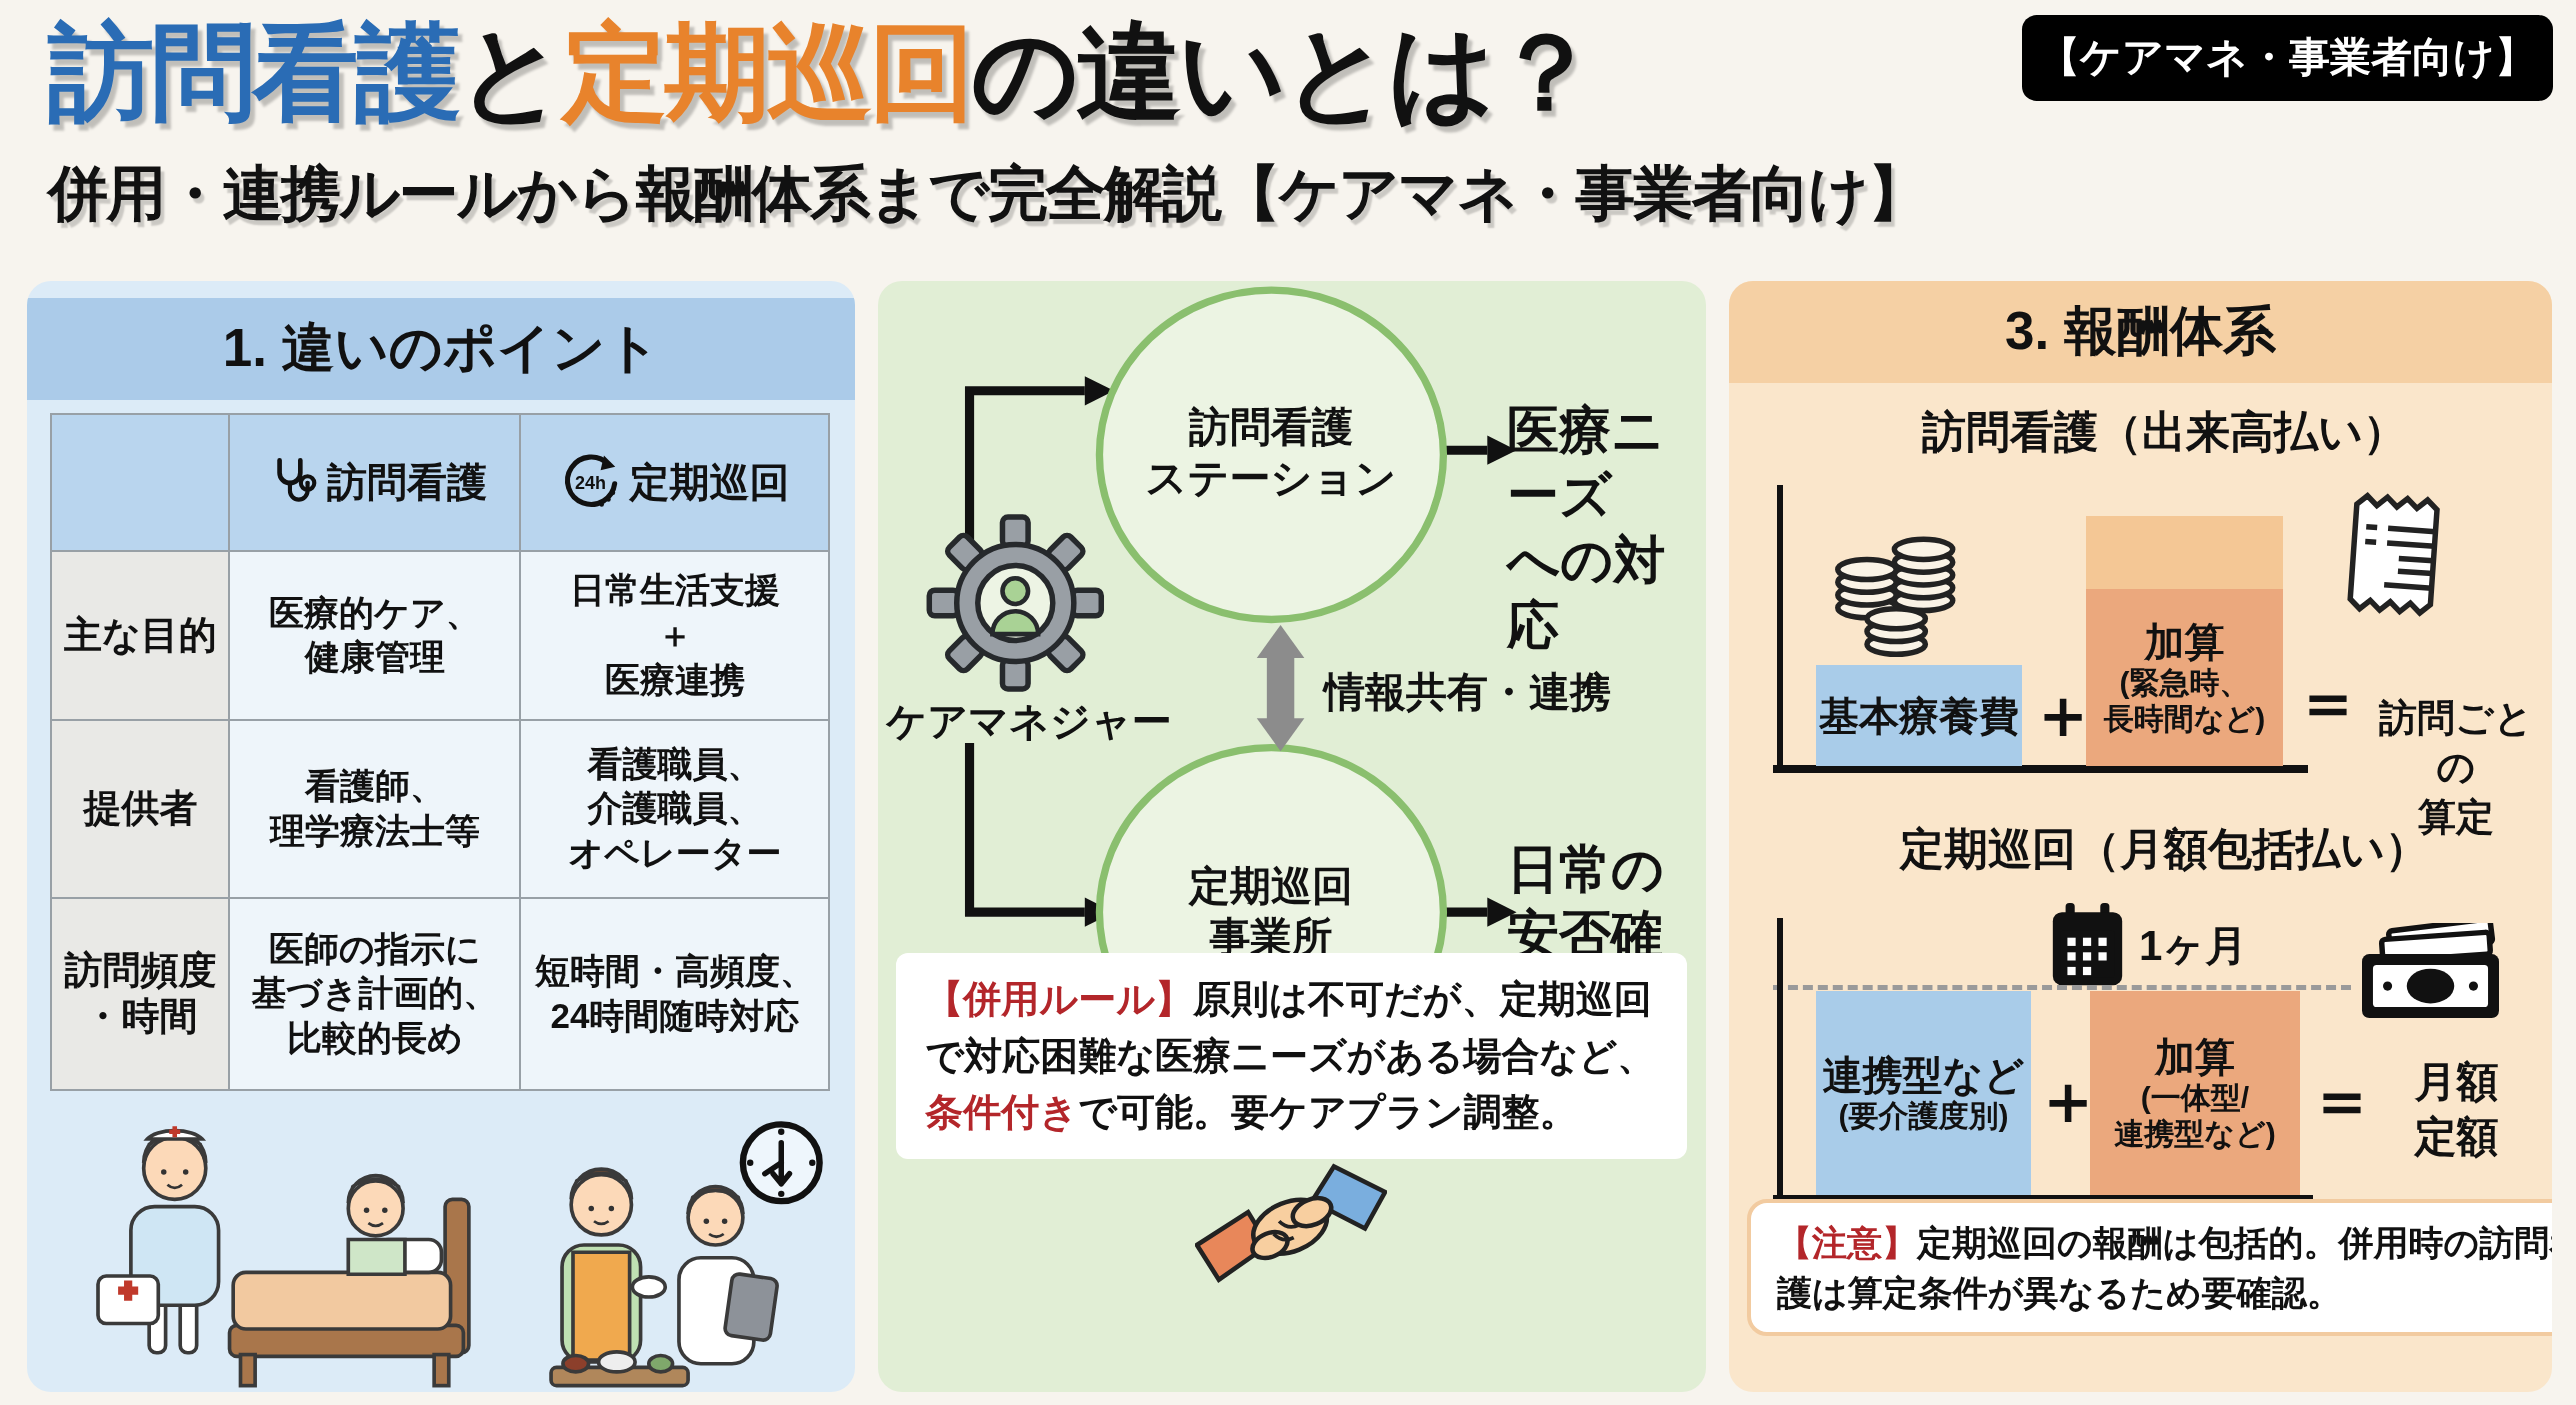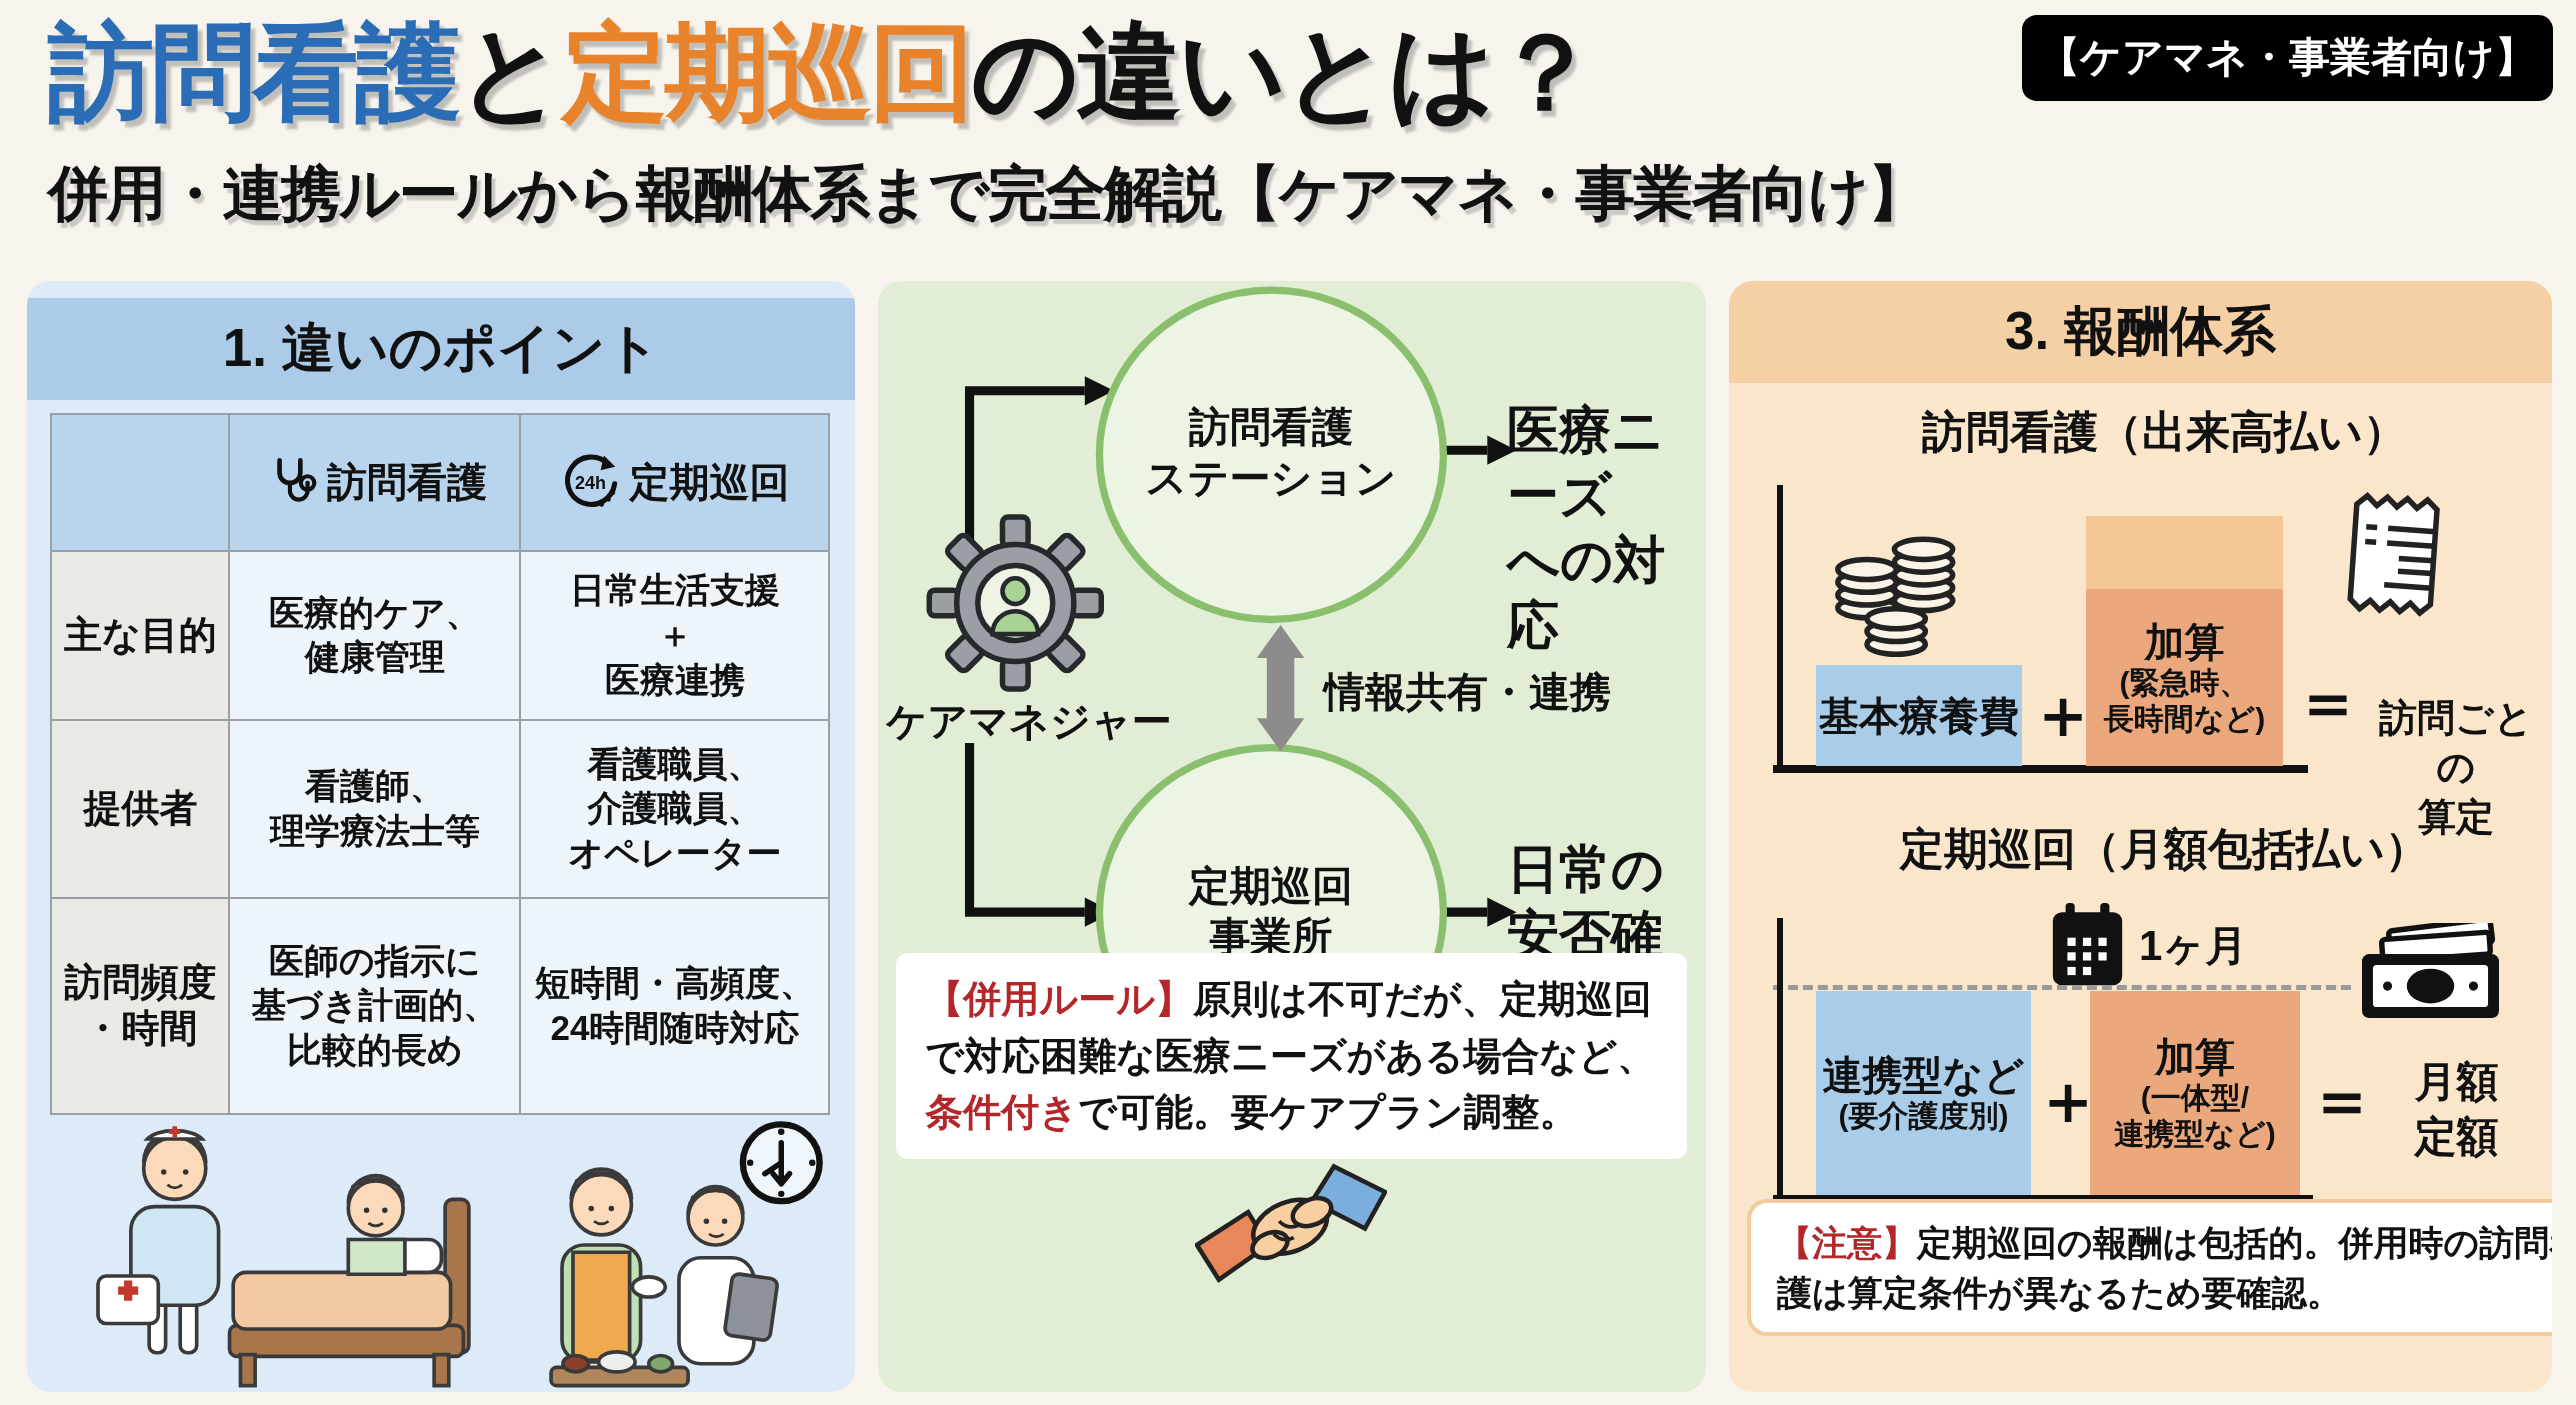--- a/index.html
+++ b/index.html
@@ -122,21 +122,21 @@
 医療連携</td>
         </tr>
         <tr style="height:178px">
           <td class="label-cell">提供者</td>
           <td class="data-cell pre">看護師、
 理学療法士等</td>
           <td class="data-cell pre">看護職員、
 介護職員、
 オペレーター</td>
         </tr>
-        <tr style="height:216px">
+        <tr style="height:192px">
           <td class="label-cell pre">訪問頻度
 ・時間</td>
           <td class="data-cell pre">医師の指示に
 基づき計画的、
 比較的長め</td>
           <td class="data-cell pre">短時間・高頻度、
 24時間随時対応</td>
         </tr>
       </tbody>
         </table>

